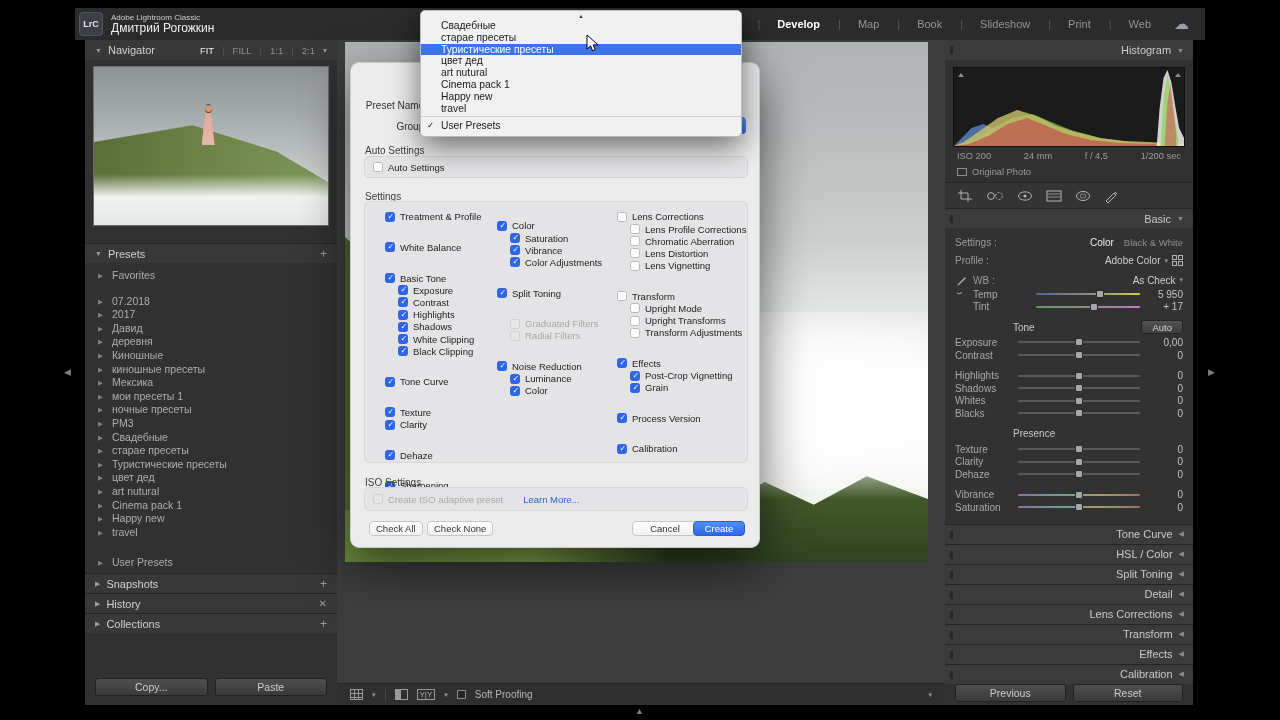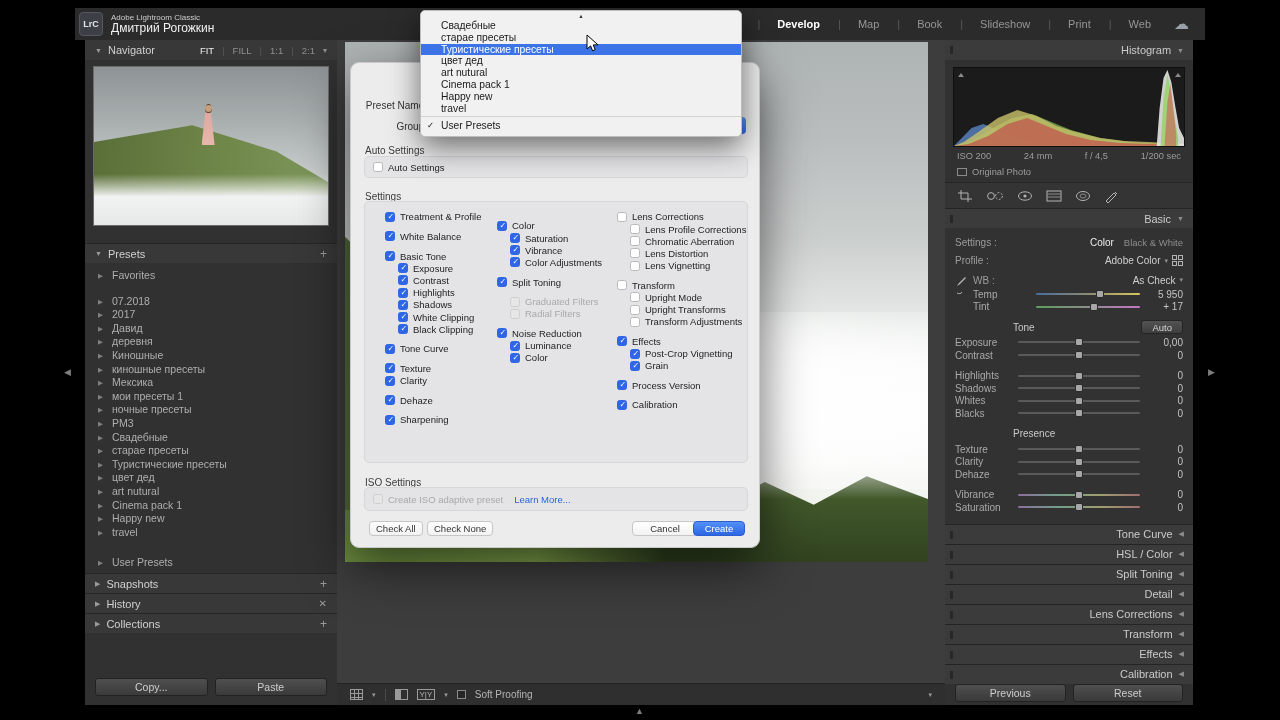--- a/index.html
+++ b/index.html
@@ -103,21 +103,21 @@
   .gcap{position:absolute;right:-1px;top:-1px;width:16px;height:17px;border-radius:0 4px 4px 0;background:linear-gradient(#579af7,#2f6ae2);display:flex;flex-direction:column;align-items:center;justify-content:center;color:#fff;font-size:5px;line-height:4px}
   .sectlab{position:absolute;left:14px;color:#3c3c3c}
   .gbox{position:absolute;left:13px;width:384px;background:#e4e4e6;border:1px solid #d7d7d9;border-radius:5px}
   .cbrow{display:flex;align-items:center;gap:5px;height:10.6px;font-size:9.5px;color:#1d1d1f;margin-top:1.6px;white-space:nowrap}
   .cbrow .box{width:10px;height:10px;border-radius:2.5px;background:#fff;border:1px solid #b9b9b9;position:relative;flex:none}
   .cbrow[data-checked="true"] .box{background:#2e66e5;border-color:#2e66e5}
   .cbrow[data-checked="true"] .box::after{content:"✓";color:#fff;font-size:8px;position:absolute;left:1.5px;top:-1px}
   .cbrow[data-disabled="true"]{color:#a9a9a9}
   .cbrow[data-disabled="true"] .box{background:#e6e6e6;border-color:#cfcfcf}
   .cbrow[data-indent="1"]{margin-left:13px}
-  .cbrow[data-gap="true"]{margin-top:9px}
+  .cbrow[data-gap="true"]{margin-top:20px}
   .scol{position:absolute;top:8px}
   .learn{color:#2e62d9}
   .dbtn{position:absolute;height:15px;border-radius:4px;background:linear-gradient(#ffffff,#f2f2f2);border:1px solid #c6c6c6;color:#333;font-size:9.5px;font-family:inherit;padding:0 6px}
   .dbtn.create{background:linear-gradient(#5390f7,#2d66e4);border-color:#2c5ed2;color:#fff}
   
   .menu{position:absolute;left:420px;top:10px;width:322px;background:#f1f1f1;border:1px solid #bdbdbd;border-radius:5px;box-shadow:0 10px 30px rgba(0,0,0,.55);padding:1px 0 4px;z-index:50}
   .scrollrow{height:8px;display:flex;align-items:center;justify-content:center;font-size:5.5px;color:#333}
   .mi{position:relative;height:11.8px;line-height:11.8px;font-size:10.3px;color:#1a1a1a;padding-left:20px;white-space:nowrap}
   .mi .mcheck{position:absolute;left:6px;top:0;font-size:8.5px;visibility:hidden}
   .mi[data-checked="true"] .mcheck{visibility:visible}
@@ -734,21 +734,21 @@
         <span>Calibration</span>
       </div>
       </div>
   </div>
 
   <span class="sectlab" style="top:414px">ISO Settings</span>
   <div class="gbox" style="top:424px;height:24px">
     <div class="cbrow" data-disabled="true" style="margin:6px 0 0 8px">
       <span class="box"></span>
       <span>Create ISO adaptive preset</span>
-      <span class="learn" style="margin-left:6px">Learn More...</span>
+      <span class="learn" style="margin-left:15px">Learn More...</span>
     </div>
   </div>
 
   <button class="dbtn" style="left:18px;top:458px">Check All</button>
   <button class="dbtn" style="left:76px;top:458px">Check None</button>
   <button class="dbtn" style="left:281px;top:458px;width:66px">Cancel</button>
   <button class="dbtn create" style="left:342px;top:458px;width:52px">Create</button>
 </div>
 
 <div class="menu">

